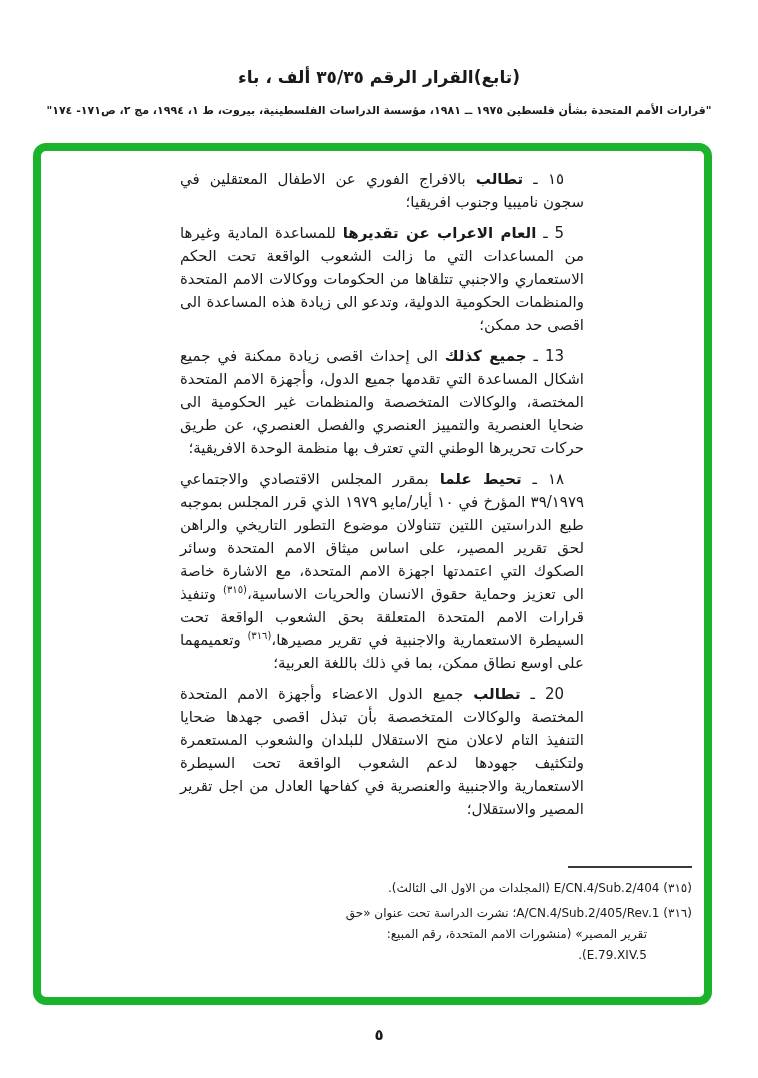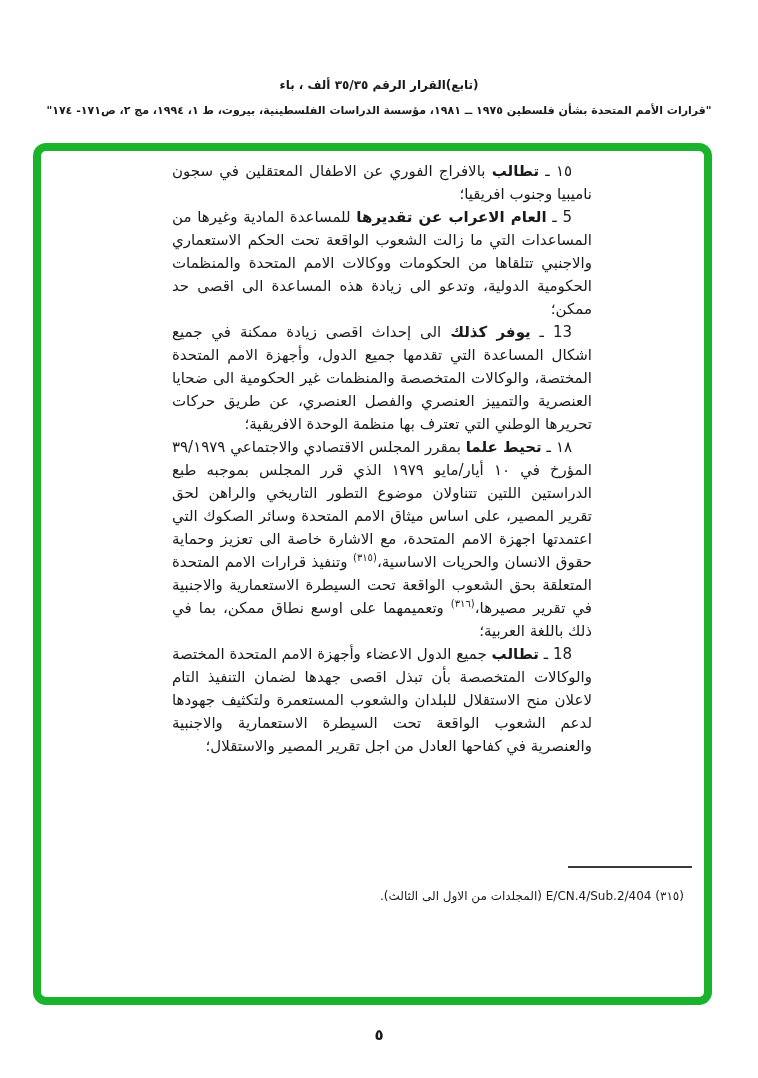--- a/index.html
+++ b/index.html
@@ -1,73 +1,74 @@
 <!DOCTYPE html>
 <html lang="ar"><head>
 <meta charset="utf-8">
 <style>
   html,body{margin:0;padding:0;}
   body{
     width:758px;height:1078px;position:relative;background:#ffffff;
     font-family:"DejaVu Sans",sans-serif;color:#1a1a1a;overflow:hidden;
   }
   .title{
-    position:absolute;top:78px;left:0;width:758px;text-align:center;
-    font-size:12px;font-weight:bold;direction:rtl;
+    position:absolute;top:67px;left:0;width:758px;text-align:center;
+    font-size:17px;font-weight:bold;direction:rtl;
   }
   .subtitle{
     position:absolute;top:104px;left:0;width:758px;text-align:center;
     font-size:11px;font-weight:bold;direction:rtl;white-space:nowrap;
   }
   .green-box{
     position:absolute;left:33px;top:143px;width:679px;height:862px;
     border:8px solid #1cb32c;border-radius:13px;box-sizing:border-box;
   }
   .body-text{
     position:absolute;left:172px;top:160px;width:420px;
     direction:rtl;text-align:justify;font-size:15px;line-height:23px;
   }
-  .para{margin:0;text-indent:20px;}
+  .para{margin:8px;text-indent:20px;}
   .para .b{font-weight:bold;}
   .para sup{font-size:10px;line-height:0;}
   .footnote-sep{
     position:absolute;left:568px;top:866px;width:124px;height:0;
     border-top:2px solid #3a3a3a;
   }
   .footnotes{
     position:absolute;right:55px;top:874px;width:370px;
     direction:rtl;text-align:right;font-size:12px;line-height:21px;
   }
-  .fn{margin:12px;padding-right:52px;text-indent:-45px;}
+  .fn{margin:4px;padding-right:52px;text-indent:-45px;}
   .fn-marker{white-space:nowrap;}
   .page-number{
     position:absolute;left:0;top:1026px;width:758px;text-align:center;
     font-size:15px;font-weight:bold;
   }
 </style>
 </head>
 <body>
 
 <div class="page">
 
   <div class="title">(تابع)القرار الرقم  ٣٥/٣٥ ألف ، باء</div>
 
   <div class="subtitle">"قرارات الأمم المتحدة بشأن فلسطين ١٩٧٥ ــ ١٩٨١، مؤسسة الدراسات الفلسطينية، بيروت، ط ١، ١٩٩٤، مج ٢، ص١٧١- ١٧٤"</div>
 
   <div class="green-box"></div>
 
   <div class="body-text">
       <p class="para"><span>١٥ ـ </span><span class="b">تطالب</span><span> بالافراج الفوري عن الاطفال المعتقلين في سجون ناميبيا وجنوب افريقيا؛</span></p>
       <p class="para"><span>5 ـ </span><span class="b">العام الاعراب عن تقديرها</span><span> للمساعدة المادية وغيرها من المساعدات التي ما زالت الشعوب الواقعة تحت الحكم الاستعماري والاجنبي تتلقاها من الحكومات ووكالات الامم المتحدة والمنظمات الحكومية الدولية، وتدعو الى زيادة هذه المساعدة الى اقصى حد ممكن؛</span></p>
-      <p class="para"><span>13 ـ </span><span class="b">يوفر كذلك</span><span> الى إحداث اقصى زيادة ممكنة في جميع اشكال المساعدة التي تقدمها جميع الدول، وأجهزة الامم المتحدة المختصة، والوكالات المتخصصة والمنظمات غير الحكومية الى ضحايا العنصرية والتمييز العنصري والفصل العنصري، عن طريق حركات تحريرها الوطني التي تعترف بها منظمة الوحدة الافريقية؛</span></p>
+      <p class="para"><span>13 ـ </span><span class="b">جميع كذلك</span><span> الى إحداث اقصى زيادة ممكنة في جميع اشكال المساعدة التي تقدمها جميع الدول، وأجهزة الامم المتحدة المختصة، والوكالات المتخصصة والمنظمات غير الحكومية الى ضحايا العنصرية والتمييز العنصري والفصل العنصري، عن طريق حركات تحريرها الوطني التي تعترف بها منظمة الوحدة الافريقية؛</span></p>
       <p class="para"><span>١٨ ـ </span><span class="b">تحيط علما</span><span> بمقرر المجلس الاقتصادي والاجتماعي ٣٩/١٩٧٩ المؤرخ في ١٠ أيار/مايو ١٩٧٩ الذي قرر المجلس بموجبه طبع الدراستين اللتين تتناولان موضوع التطور التاريخي والراهن لحق تقرير المصير، على اساس ميثاق الامم المتحدة وسائر الصكوك التي اعتمدتها اجهزة الامم المتحدة، مع الاشارة خاصة الى تعزيز وحماية حقوق الانسان والحريات الاساسية،</span><sup>(٣١٥)</sup><span> وتنفيذ قرارات الامم المتحدة المتعلقة بحق الشعوب الواقعة تحت السيطرة الاستعمارية والاجنبية في تقرير مصيرها،</span><sup>(٣١٦)</sup><span> وتعميمهما على اوسع نطاق ممكن، بما في ذلك باللغة العربية؛</span></p>
-      <p class="para"><span>18 ـ </span><span class="b">تطالب</span><span> جميع الدول الاعضاء وأجهزة الامم المتحدة المختصة والوكالات المتخصصة بأن تبذل اقصى جهدها لضمان التنفيذ التام لاعلان منح الاستقلال للبلدان والشعوب المستعمرة ولتكثيف جهودها لدعم الشعوب الواقعة تحت السيطرة الاستعمارية والاجنبية والعنصرية في كفاحها العادل من اجل تقرير المصير والاستقلال؛</span></p>
+      <p class="para"><span>20 ـ </span><span class="b">تطالب</span><span> جميع الدول الاعضاء وأجهزة الامم المتحدة المختصة والوكالات المتخصصة بأن تبذل اقصى جهدها ضحايا التنفيذ التام لاعلان منح الاستقلال للبلدان والشعوب المستعمرة ولتكثيف جهودها لدعم الشعوب الواقعة تحت السيطرة الاستعمارية والاجنبية والعنصرية في كفاحها العادل من اجل تقرير المصير والاستقلال؛</span></p>
     </div>
 
   <div class="footnote-sep"></div>
 
   <div class="footnotes">
       <div class="fn"><span class="fn-marker">(٣١٥) </span><span>E/CN.4/Sub.2/404 (المجلدات من الاول الى الثالث).</span></div>
+      <div class="fn"><span class="fn-marker">(٣١٦) </span><span>A/CN.4/Sub.2/405/Rev.1؛ نشرت الدراسة تحت عنوان «حق تقرير المصير» (منشورات الامم المتحدة، رقم المبيع: E.79.XIV.5).</span></div>
     </div>
 
   <div class="page-number">٥</div>
 
 </div>
 
 </body></html>

